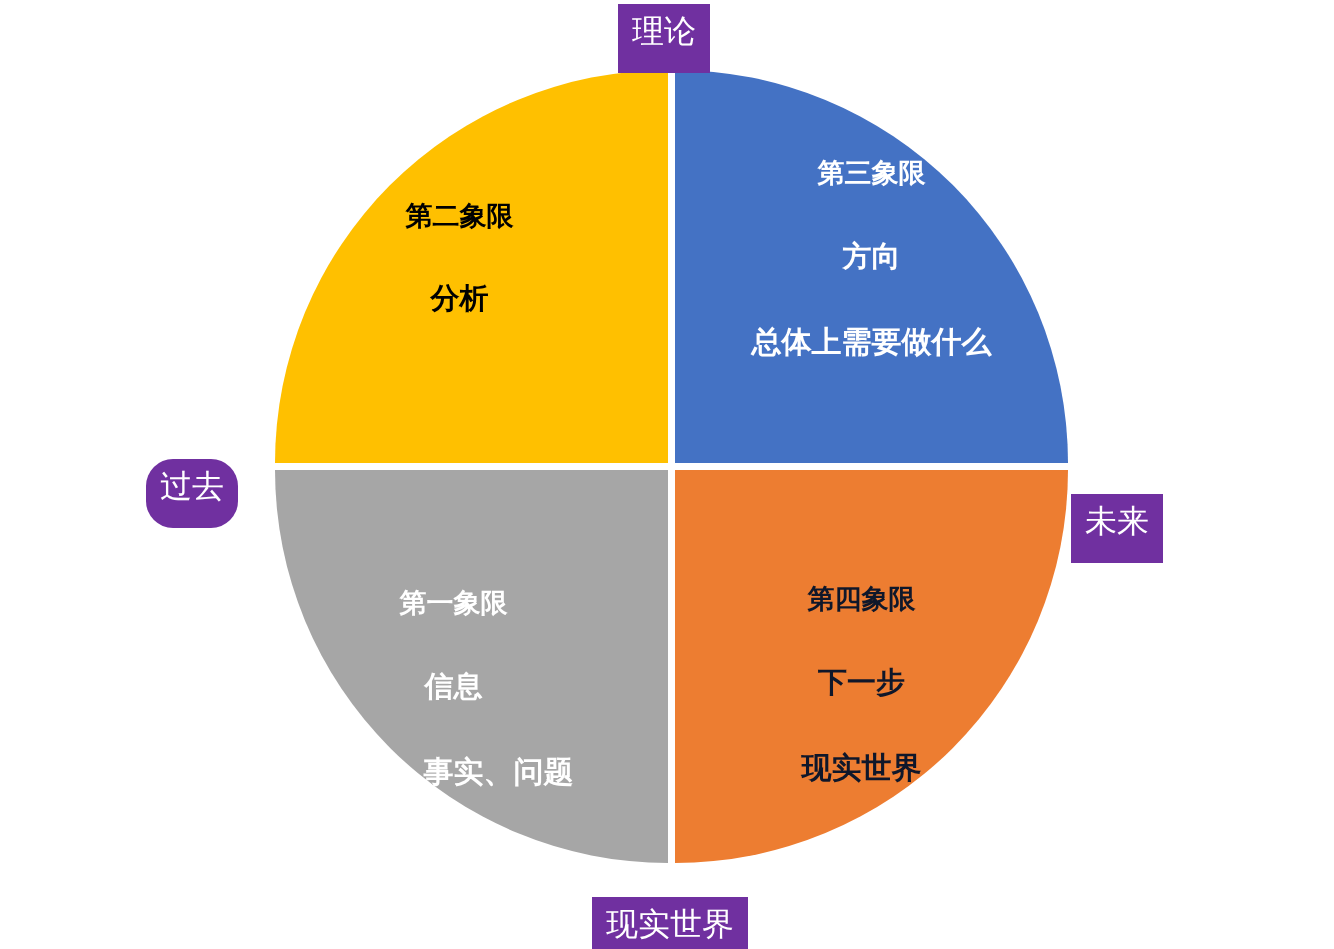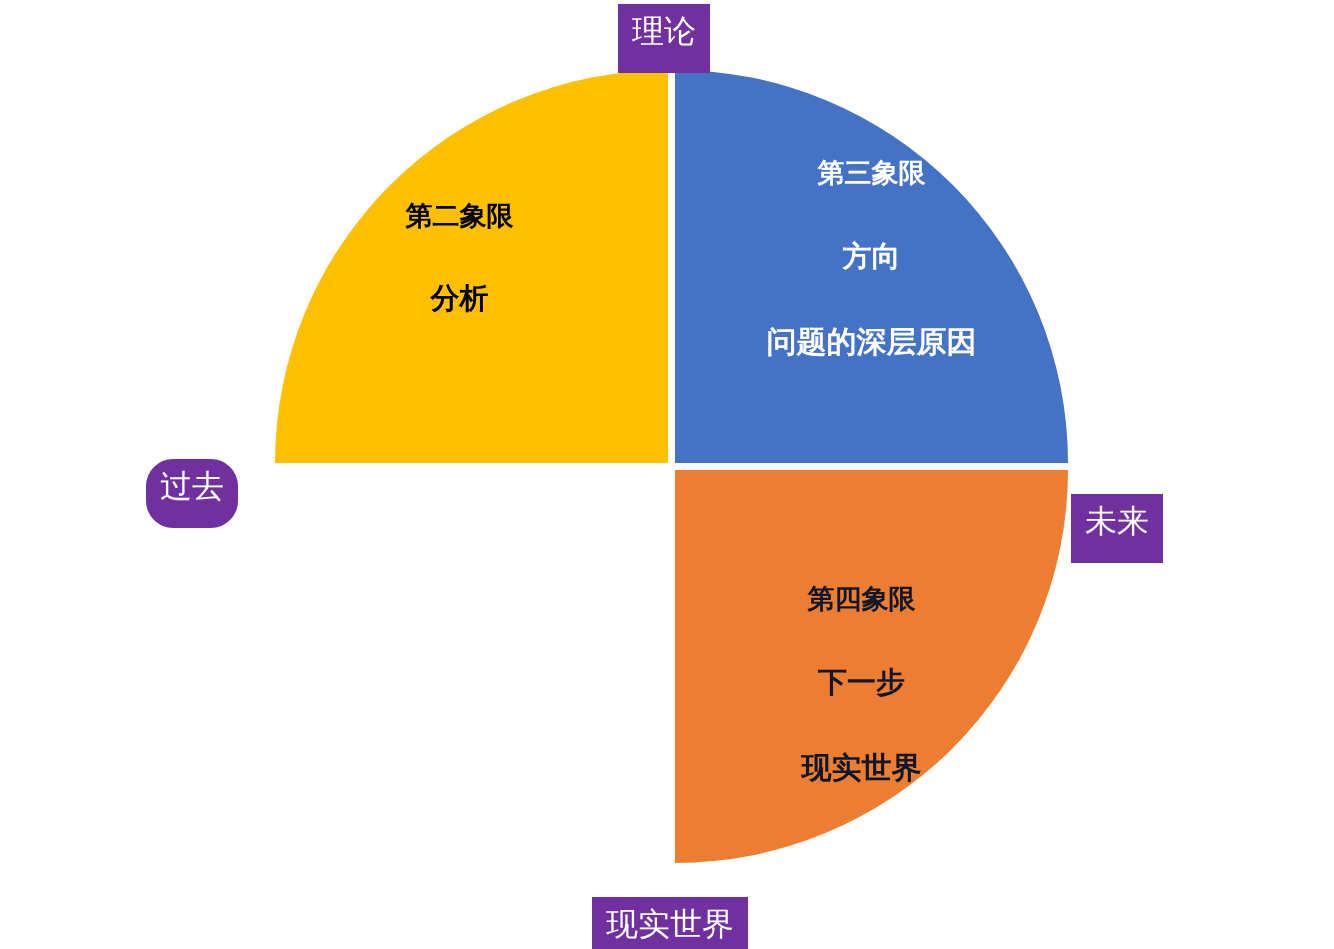--- a/index.html
+++ b/index.html
@@ -122,24 +122,31 @@
     <div class="q-lines">
       <div class="q-line q-line-title">第二象限</div>
       <div class="q-line q-line-key">分析</div>
     </div>
   </div>
 
   <div class="quadrant q-topright" style="background: rgb(68, 114, 196); color: rgb(255, 255, 255);">
     <div class="q-lines">
       <div class="q-line q-line-title">第三象限</div>
       <div class="q-line q-line-key">方向</div>
-      <div class="q-line q-line-desc">问题的深层原因</div>
+      <div class="q-line q-line-desc">总体上需要做什么</div>
     </div>
   </div>
 
+  <div class="quadrant q-bottomleft" style="background: rgb(166, 166, 166); color: rgb(255, 255, 255);">
+    <div class="q-lines">
+      <div class="q-line q-line-title">第一象限</div>
+      <div class="q-line q-line-key">信息</div>
+      <div class="q-line q-line-desc">现状、事实、问题</div>
+    </div>
+  </div>
 
   <div class="quadrant q-bottomright" style="background: rgb(237, 125, 49); color: #0f172a;">
     <div class="q-lines">
       <div class="q-line q-line-title">第四象限</div>
       <div class="q-line q-line-key">下一步</div>
       <div class="q-line q-line-desc">现实世界</div>
     </div>
   </div>
 
 </div>

